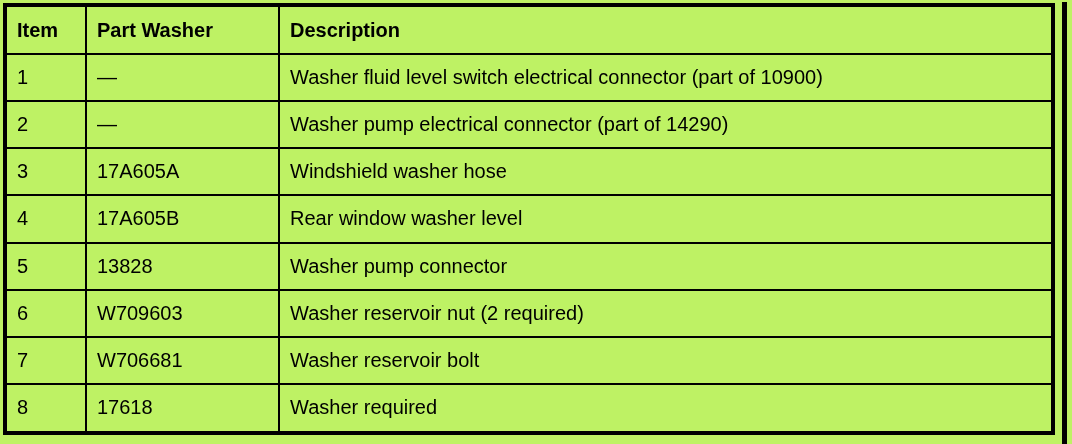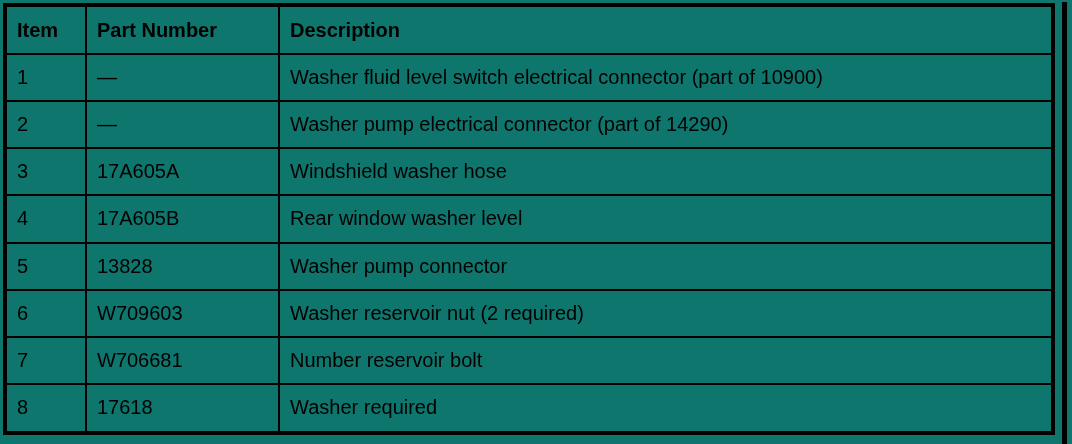--- a/index.html
+++ b/index.html
@@ -1,20 +1,20 @@
 <!DOCTYPE html>
 <html><head>
 <meta charset="utf-8">
 <style>
   html, body { margin: 0; padding: 0; }
   .page {
     position: relative;
     width: 1072px;
     height: 444px;
-    background: #0f766e;
+    background: #bef264;
     font-family: "Liberation Sans", sans-serif;
     color: #000000;
     overflow: hidden;
   }
   table.parts-table {
     position: absolute;
     left: 3px;
     top: 3px;
     width: 1052px;
     height: 432px;
@@ -58,21 +58,21 @@
 
   <table class="parts-table">
     <colgroup>
       <col class="c-item">
       <col class="c-part">
       <col class="c-desc">
     </colgroup>
     <thead>
       <tr>
         <th>Item</th>
-        <th>Part Number</th>
+        <th>Part Washer</th>
         <th>Description</th>
       </tr>
     </thead>
     <tbody>
       <tr>
         <td>1</td>
         <td>—</td>
         <td>Washer fluid level switch electrical connector (part of 10900)</td>
       </tr>
       <tr>
@@ -96,21 +96,21 @@
         <td>Washer pump connector</td>
       </tr>
       <tr>
         <td>6</td>
         <td>W709603</td>
         <td>Washer reservoir nut (2 required)</td>
       </tr>
       <tr>
         <td>7</td>
         <td>W706681</td>
-        <td>Number reservoir bolt</td>
+        <td>Washer reservoir bolt</td>
       </tr>
       <tr>
         <td>8</td>
         <td>17618</td>
         <td>Washer required</td>
       </tr>
     </tbody>
   </table>
 
   <div class="page-edge-line"></div>

